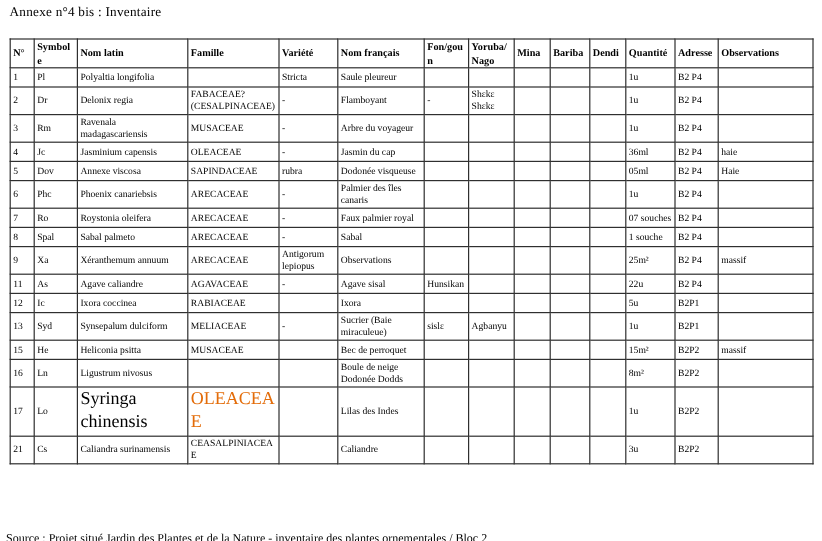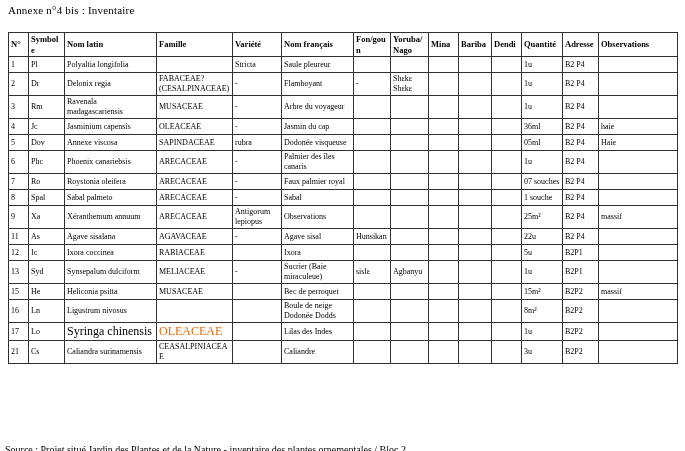--- a/index.html
+++ b/index.html
@@ -44,21 +44,21 @@
   table.inventory th {
     font-weight: bold;
     font-size: 8.5px;
     text-align: left;
     height: 20px;
   }
   table.inventory td {
     height: 13px;
   }
   table.inventory td.big {
-    font-size: 12px;
+    font-size: 15px;
   }
   .source-caption {
     position: absolute;
     top: 432px;
     left: 5px;
     font-size: 10px;
     white-space: nowrap;
     margin-top: 12px;
   }
 </style>
@@ -243,21 +243,21 @@
         <td></td>
         <td></td>
         <td></td>
         <td>25m²</td>
         <td>B2 P4</td>
         <td>massif</td>
       </tr>
       <tr>
         <td>11</td>
         <td>As</td>
-        <td>Agave sisalana</td>
+        <td>Agave caliandre</td>
         <td>AGAVACEAE</td>
         <td>-</td>
         <td>Agave sisal</td>
         <td>Hunsikan</td>
         <td></td>
         <td></td>
         <td></td>
         <td></td>
         <td>22u</td>
         <td>B2 P4</td>

